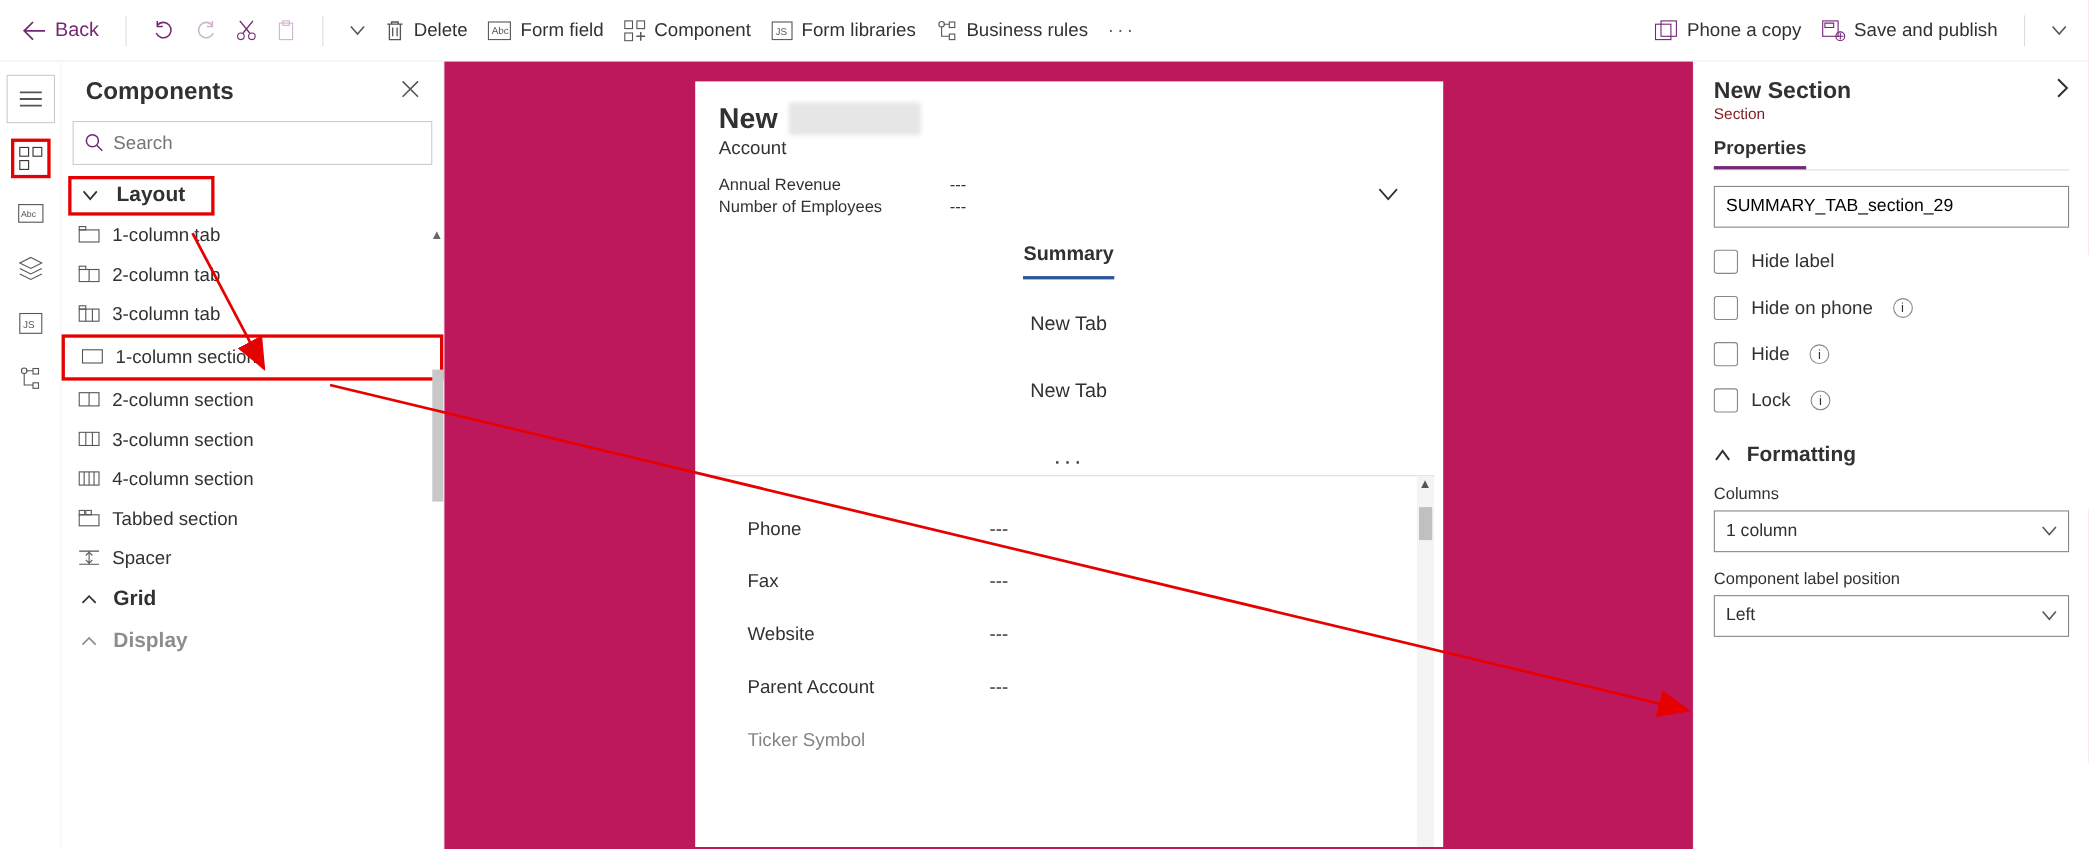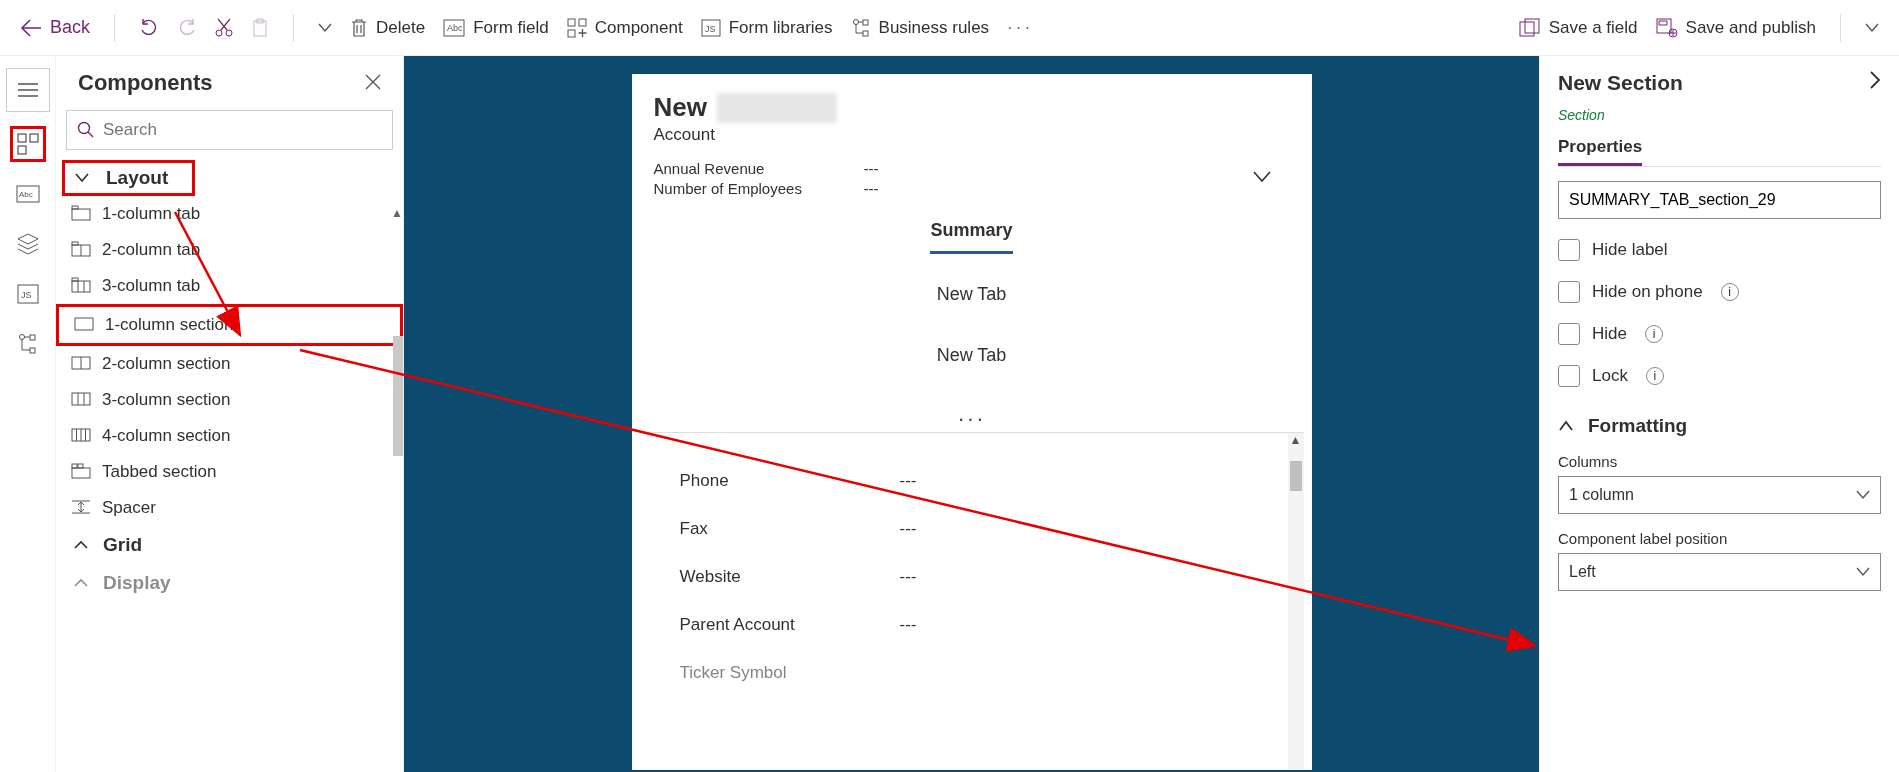--- a/index.html
+++ b/index.html
@@ -38,21 +38,21 @@
   .layout-list { list-style:none; }
   .layout-list li { display:flex; gap:10px; padding: 8px 14px 8px 14px; font-size:17px; cursor:grab; }
   .layout-list li.highlight { border:3px solid #e60000; }
   .li-icon { width:22px; height:18px; display:inline-flex; align-items:center; justify-content:center; }
 
   .comp-scrollbar { position:absolute; right:0; top:160px; width:12px; height:300px; background:transparent; }
   .comp-scrollbar .thumb { position:absolute; right:0; top:120px; width:10px; height:120px; background:#c8c8c8; }
   .comp-scroll-arrow-up { position:absolute; right:0; top:150px; font-size:12px; color:#666;}
 
   
-  .canvas { flex:1; background:#0c4a6e; padding: 18px 20px; overflow:hidden; position:relative; }
+  .canvas { flex:1; background:#be185d; padding: 18px 20px; overflow:hidden; position:relative; }
   .form-card { width: 680px; background:#fff; margin: 0 auto; display:flex; flex-direction:column; font-size:17px; }
   .form-head { padding: 18px 22px 0 22px; }
   .form-title-row { display:flex; align-items:center; gap:10px; }
   .form-title { font-size:26px; font-weight:700; }
   .blur-box { width:120px; height:30px; background:#e6e6e6; filter:blur(2px); border-radius:2px;}
   .form-subtitle { font-size:17px; margin-top:2px; }
   .header-fields { display:flex; padding: 12px 22px 10px 22px; }
   .header-fields-left { flex:1; }
   .hf-row { display:flex; gap:30px; font-size:15px; margin:3px 0;}
   .hf-label { width:180px; color:#323130; }
@@ -70,21 +70,21 @@
   .field-label { width:220px; font-size:17px; }
   .field-val { color:#323130; }
   .canvas-scrollbar { position:absolute; right:0; top:0; bottom:0; width:16px; background:#f4f4f4;}
   .canvas-scrollbar .up { position:absolute; top:0; left:0; right:0; text-align:center; font-size:12px; color:#555;}
   .canvas-scrollbar .thumb { position:absolute; top:28px; right:2px; width:12px; height:30px; background:#c0c0c0;}
 
   
   .props { width: 360px; border-left:1px solid #eee; padding: 14px 18px 0 18px; font-size:17px; overflow:hidden; }
   .props-head { display:flex; align-items:center; justify-content:space-between; }
   .props-head h3 { font-size:21px; font-weight:600; }
-  .props-sub { font-size:14px; color:#15803d; margin-top:12px;font-style:italic; }
+  .props-sub { font-size:14px; color:#7f1d1d; margin-top:0; }
   .props-tabhdr { margin-top:14px; border-bottom:1px solid #ddd; }
   .props-tabhdr span { display:inline-block; padding-bottom:6px; font-weight:600; border-bottom:3px solid #742774; }
   .prop-input { width:100%; border:1px solid #888; height:38px; margin-top:14px; padding:12px 10px; font-size:16px; }
   .check-row { display:flex; align-items:center; gap:12px; margin-top:20px; }
   .checkbox { width:22px; height:22px; border:1px solid #888; border-radius:3px; }
   .info-icon { width:18px; height:18px; border:1px solid #888; border-radius:50%; display:inline-flex; align-items:center; justify-content:center; font-size:12px; margin-left:6px;}
   .group-title-row { display:flex; align-items:center; gap:14px; margin-top:28px; font-size:19px; font-weight:600;}
   .field-label-s { font-size:15px; color:#323130; margin-top:16px; }
   .select-box { width:100%; border:1px solid #888; height:38px; margin-top:6px; padding:0 10px; font-size:16px; display:flex; align-items:center; justify-content:space-between; }
 
@@ -174,21 +174,21 @@
   </div>
   <div class="tool-item">
     <span style="letter-spacing:3px;color:#555">···</span>
   </div>
   <div class="spacer-flex"></div>
   <div class="tool-item">
     <svg width="22" height="20" viewBox="0 0 22 20">
         <rect x="1" y="4" width="14" height="14" stroke="#742774" fill="none"></rect>
         <rect x="6" y="1" width="14" height="14" stroke="#742774" fill="none"></rect>
       </svg>
-    <span>Save a field</span>
+    <span>Phone a copy</span>
   </div>
   <div class="tool-item">
     <svg width="22" height="20" viewBox="0 0 22 20">
         <rect x="1" y="1" width="14" height="14" stroke="#742774" fill="none"></rect>
         <path d="M3 3 H11 V7 H3Z" stroke="#742774" fill="none"></path>
         <circle cx="17" cy="15" r="4" stroke="#742774" fill="none"></circle>
         <path d="M17 12 V18 M14 15 H20" stroke="#742774"></path>
       </svg>
     <span>Save and publish</span>
   </div>

